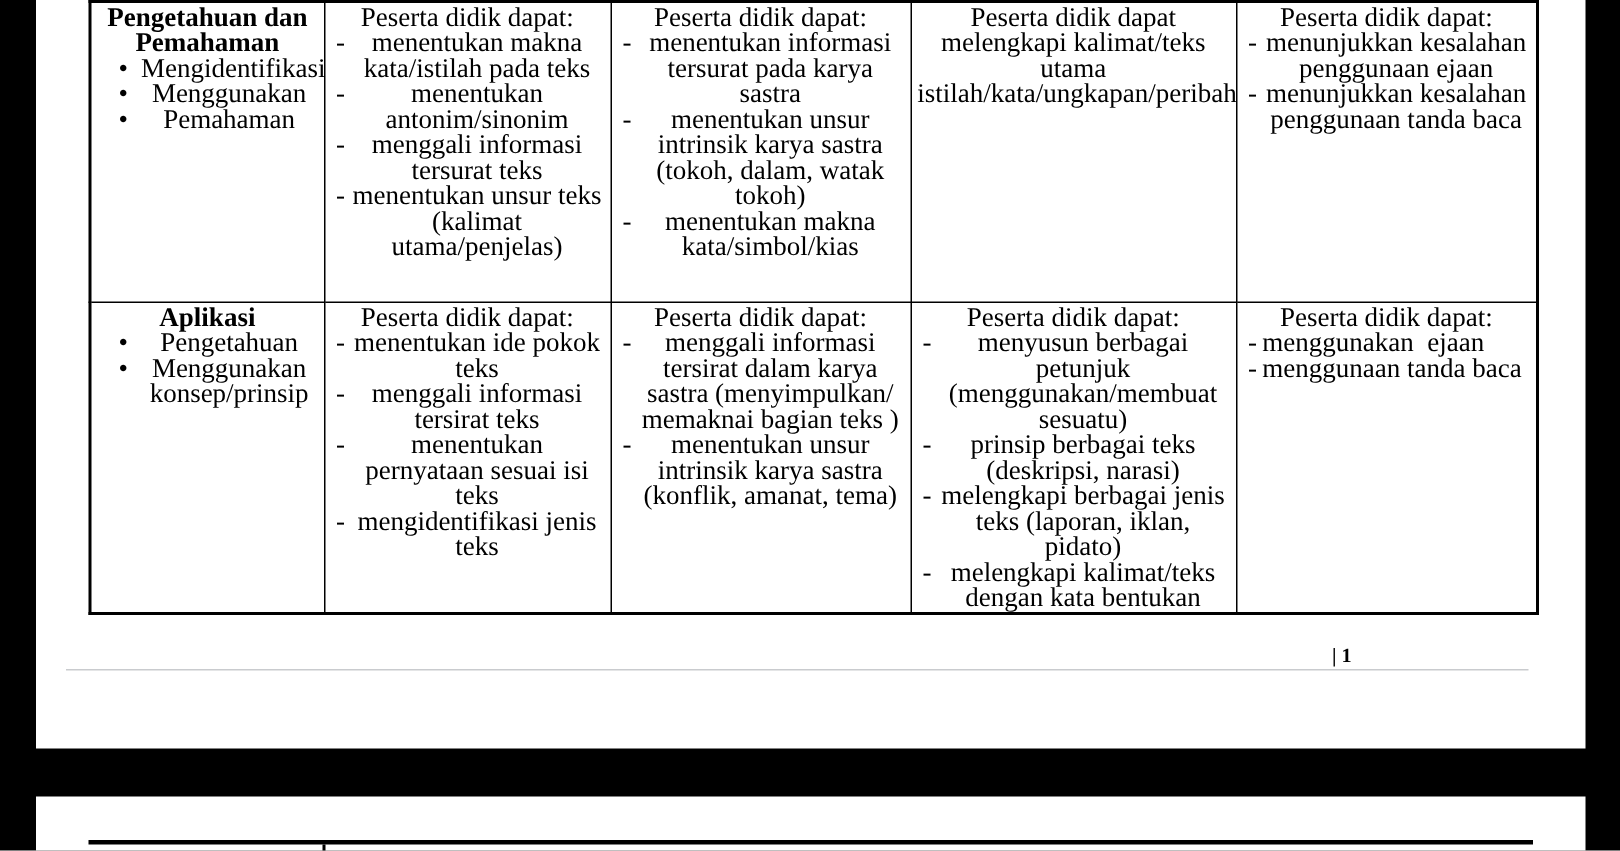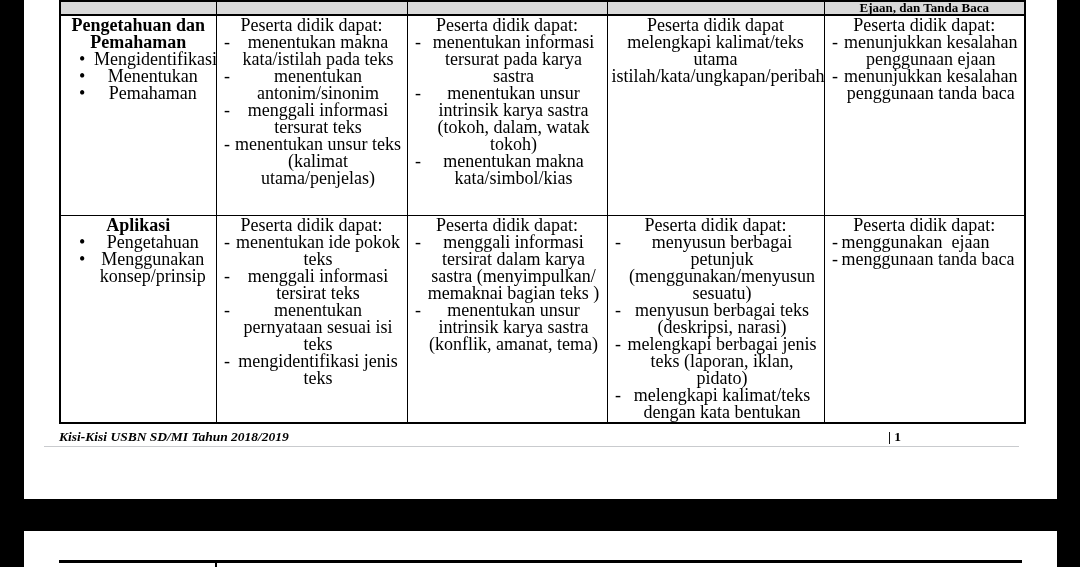--- a/index.html
+++ b/index.html
@@ -78,33 +78,26 @@
 
   <table class="doc-table">
     <colgroup>
       <col style="width:156px">
         <col style="width:191px">
         <col style="width:200px">
         <col style="width:217px">
         <col style="width:201px">
     </colgroup>
     <tbody>
-        <tr class="hdr">
-      <th></th>
-      <th></th>
-      <th></th>
-      <th></th>
-      <th>Ejaan, dan Tanda Baca</th>
-    </tr>
 
     <tr class="r1">
       <td>
         <div class="cell-title">Pengetahuan dan Pemahaman</div>
         <div class="bitem">Mengidentifikasi</div>
-        <div class="bitem">Menentukan</div>
+        <div class="bitem">Menggunakan</div>
         <div class="bitem">Pemahaman</div>
       </td>
       <td>
         <div class="intro">Peserta didik dapat:</div>
         <div class="ditem">
               <span>menentukan makna kata/istilah pada teks</span>
             </div>
         <div class="ditem">
               <span>menentukan antonim/sinonim</span>
             </div>
@@ -167,24 +160,24 @@
         <div class="ditem">
               <span>menggali informasi tersirat dalam karya sastra (menyimpulkan/ memaknai bagian teks )</span>
             </div>
         <div class="ditem">
               <span>menentukan unsur intrinsik karya sastra (konflik, amanat, tema)</span>
             </div>
       </td>
       <td>
         <div class="intro">Peserta didik dapat:</div>
         <div class="ditem">
-              <span>menyusun berbagai petunjuk (menggunakan/menyusun sesuatu)</span>
-            </div>
-        <div class="ditem">
-              <span>menyusun berbagai teks (deskripsi, narasi)</span>
+              <span>menyusun berbagai petunjuk (menggunakan/membuat sesuatu)</span>
+            </div>
+        <div class="ditem">
+              <span>prinsip berbagai teks (deskripsi, narasi)</span>
             </div>
         <div class="ditem">
               <span>melengkapi berbagai jenis teks (laporan, iklan, pidato)</span>
             </div>
         <div class="ditem">
               <span>melengkapi kalimat/teks dengan kata bentukan</span>
             </div>
       </td>
       <td>
         <div class="intro">Peserta didik dapat:</div>
@@ -192,21 +185,20 @@
               <span>menggunakan  ejaan</span>
             </div>
         <div class="ditem">
               <span>menggunaan tanda baca</span>
             </div>
       </td>
     </tr>
   </tbody>
     </table>
 
-  <div class="footer-title">Kisi-Kisi USBN SD/MI Tahun 2018/2019</div>
   <div class="footer-page">| 1</div>
   <div class="footer-line"></div>
 </div>
 
 <div id="page2" class="page">
   <div class="partial-table">
     <div class="partial-top-border"></div>
     <div class="partial-sep"></div>
   </div>
 </div>

